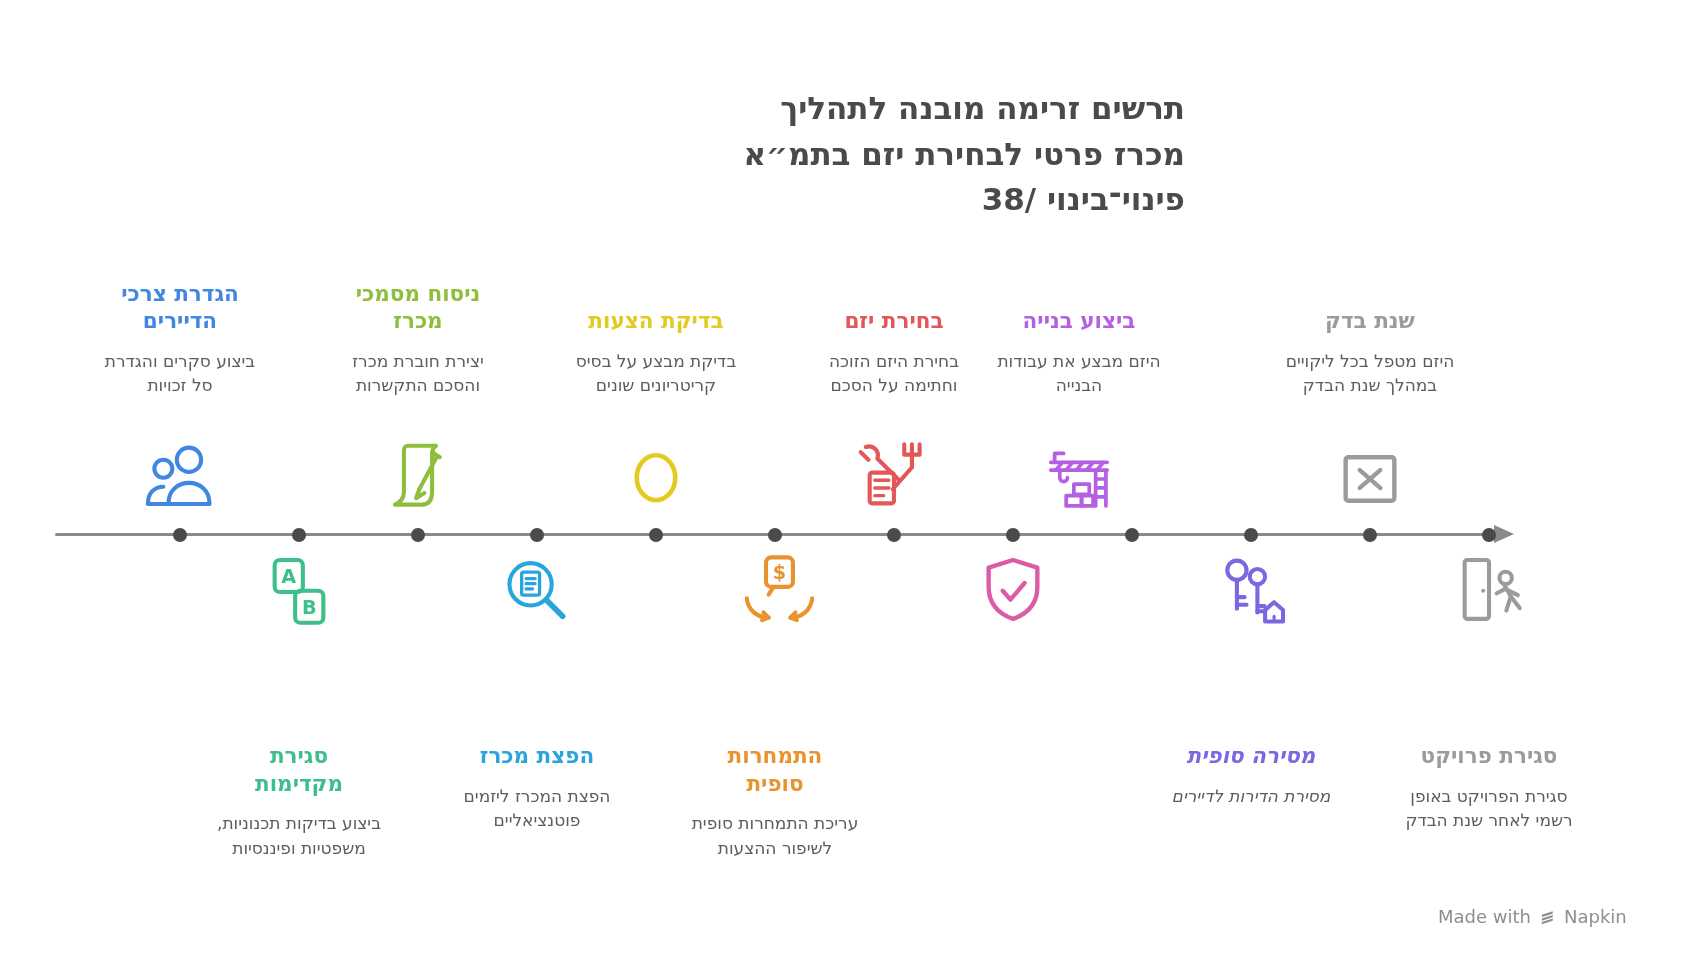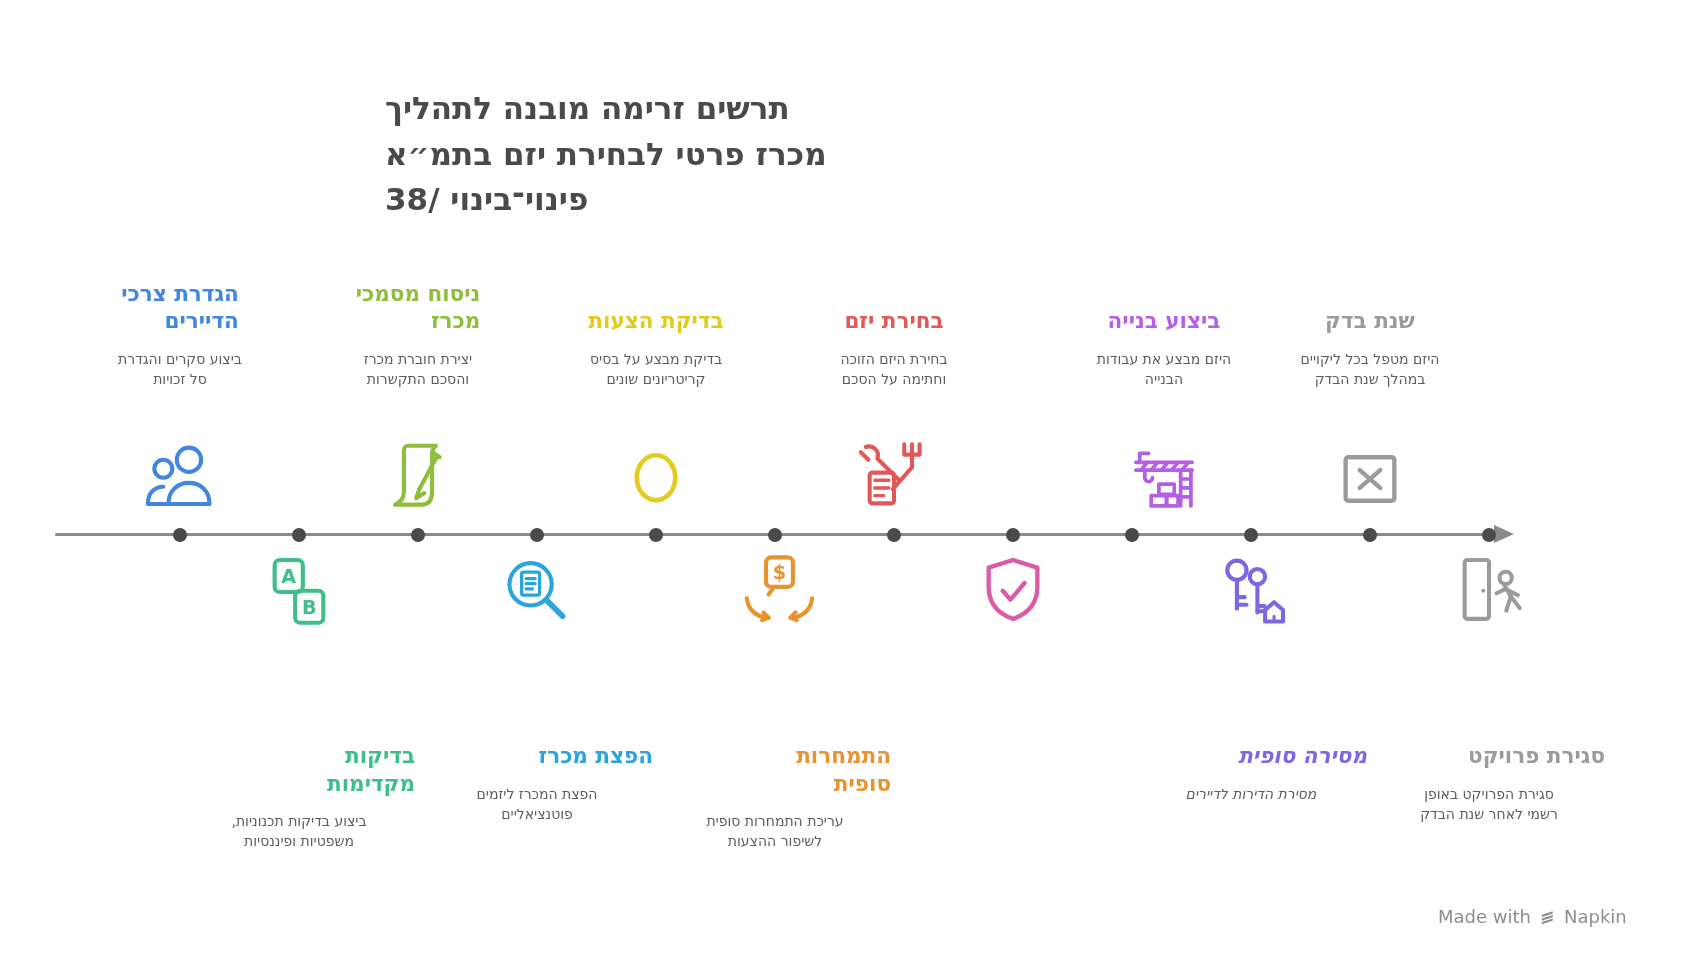--- a/index.html
+++ b/index.html
@@ -5,34 +5,34 @@
   * { margin:0; padding:0; box-sizing:border-box; }
   html,body { background:#ffffff; }
   body {
     width:1692px; height:960px; position:relative; overflow:hidden;
     font-family:"DejaVu Sans","Liberation Sans",sans-serif;
   }
   .canvas { position:absolute; inset:0; width:1692px; height:960px; }
 
   .main-title {
     position:absolute; top:86px; left:385px; width:800px;
-    text-align:left; color:#4A4A4A; font-size:31px; font-weight:bold; line-height:1.47;
+    text-align:right; color:#4A4A4A; font-size:31px; font-weight:bold; line-height:1.47;
   }
 
   .tl-line { position:absolute; top:533px; left:55px; width:1443px; height:3px; background:#8A8A8A; border-radius:2px; }
   .tl-arrow {
     position:absolute; top:525px; left:1494px; width:0; height:0;
     border-top:9.5px solid transparent; border-bottom:9.5px solid transparent; border-left:20px solid #8A8A8A;
   }
   .dot { position:absolute; top:528px; width:14px; height:14px; border-radius:50%; background:#4A4A4C; }
 
   .col { position:absolute; width:232px; }
   .col .txt { position:absolute; left:0; width:100%; text-align:center; }
-  .step-title { font-weight:bold; font-size:21.5px; line-height:1.28; white-space:pre-line;text-align:right; }
-  .step-desc  { color:#5B5D60; font-size:14px; line-height:1.44; white-space:pre-line; margin-top:14px; }
+  .step-title { font-weight:bold; font-size:21.5px; line-height:1.28; white-space:pre-line; }
+  .step-desc  { color:#5B5D60; font-size:17px; line-height:1.44; white-space:pre-line; margin-top:14px; }
   .icon-box { position:absolute; left:50%; transform:translateX(-50%); width:88px; height:88px;
               display:flex; align-items:center; justify-content:center; }
   .icon-box svg { width:82px; height:82px; }
 
   .col.top { top:263px; height:262px; }
   .col.top .txt { top:0; }
   .col.top .title-box { height:72px; display:flex; align-items:flex-end; justify-content:center; }
   .col.top .icon-box { top:172px; }
 
   .col.bottom { top:546px; height:330px; }
@@ -96,21 +96,21 @@
   <div class="col bottom" style="left: 183px; color: rgb(61, 190, 139);">
     <div class="icon-box">
       <svg viewBox="0 0 64 64" fill="none" stroke="currentColor" stroke-width="3.2" stroke-linecap="round" stroke-linejoin="round">
         <rect x="13" y="7" width="22" height="25" rx="4"></rect>
         <text x="24" y="25" font-size="15" font-weight="bold" fill="currentColor" stroke="none" text-anchor="middle">A</text>
         <rect x="29" y="31" width="22" height="25" rx="4"></rect>
         <text x="40" y="49" font-size="15" font-weight="bold" fill="currentColor" stroke="none" text-anchor="middle">B</text>
       </svg>
     </div>
     <div class="txt" dir="rtl">
-      <div class="step-title">בדיקות
+      <div class="step-title">סגירת
 מקדימות</div>
       <div class="step-desc">ביצוע בדיקות תכנוניות,
 משפטיות ופיננסיות</div>
     </div>
   </div>
 
   <div class="col top" style="left: 302px; color: rgb(143, 190, 60);">
     <div class="txt" dir="rtl">
       <div class="title-box">
           <div class="step-title">ניסוח מסמכי
@@ -201,21 +201,21 @@
 
   <div class="col bottom" style="left: 897px; color: rgb(220, 91, 166);">
     <div class="icon-box">
       <svg viewBox="0 0 64 64" fill="none" stroke="currentColor" stroke-width="3.4" stroke-linecap="round" stroke-linejoin="round">
         <path d="M32 7l19 6v15c0 13-8 21-19 25-11-4-19-12-19-25V13z"></path>
         <path d="M24 31l6 7 11-13"></path>
       </svg>
     </div>
   </div>
 
-  <div class="col top" style="left: 1048px; color: rgb(181, 95, 226);">
+  <div class="col top" style="left: 963px; color: rgb(181, 95, 226);">
     <div class="txt" dir="rtl">
       <div class="title-box">
           <div class="step-title">ביצוע בנייה</div>
         </div>
       <div class="step-desc">היזם מבצע את עבודות
 הבנייה</div>
     </div>
     <div class="icon-box">
       <svg viewBox="0 0 64 64" fill="none" stroke="currentColor" stroke-width="2.9" stroke-linecap="round" stroke-linejoin="round">
         <path d="M10 19h44M10 25h44"></path>

